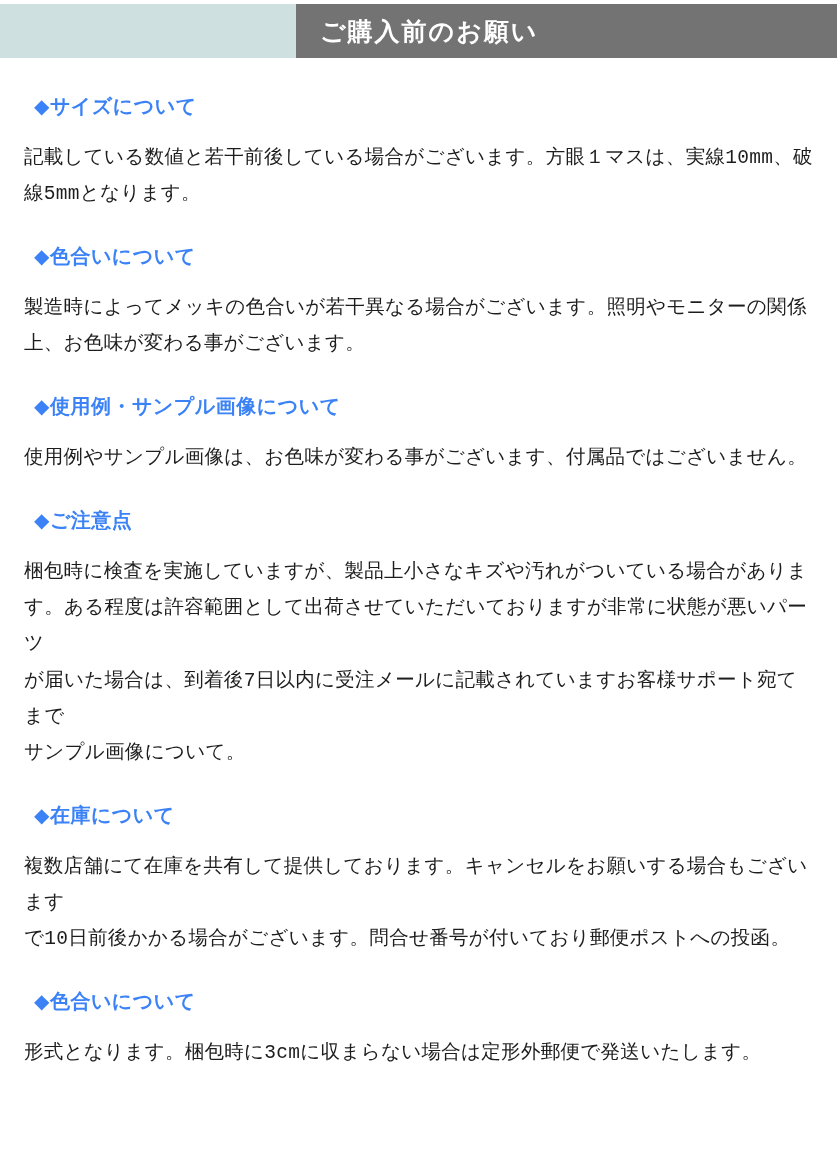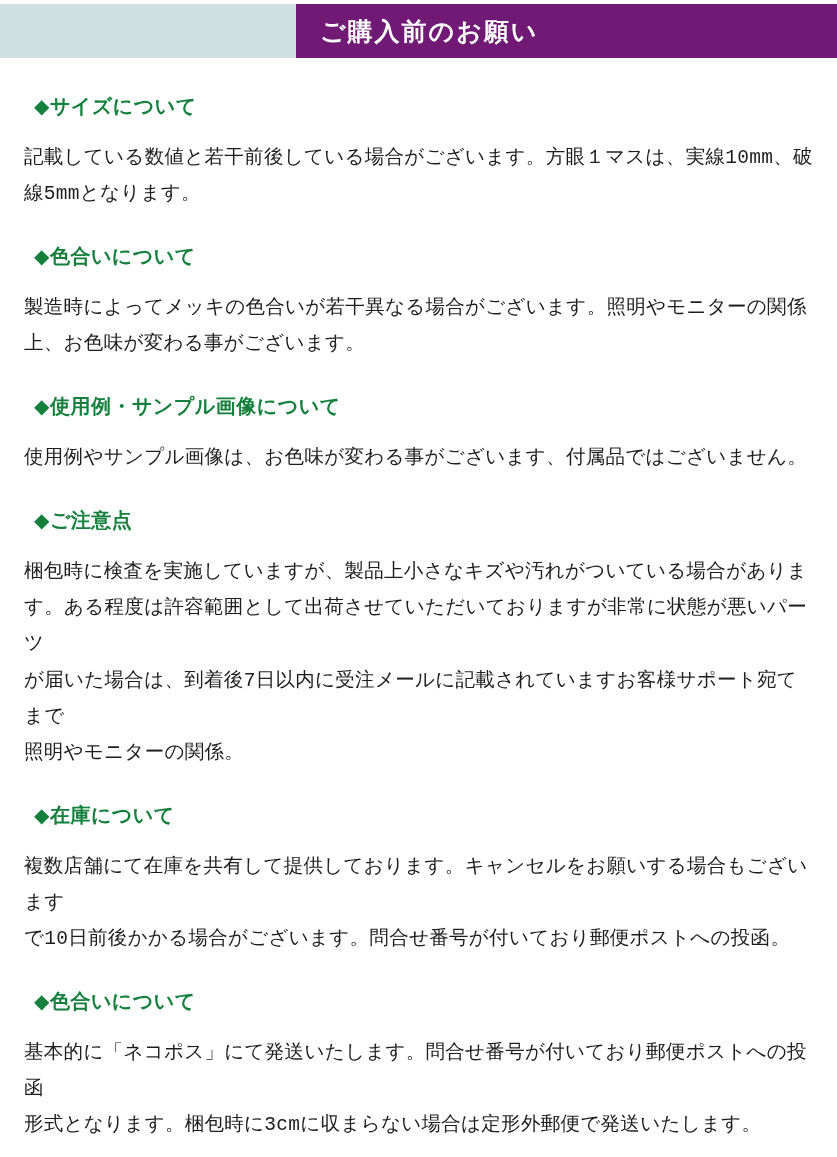--- a/index.html
+++ b/index.html
@@ -43,21 +43,21 @@
     width: 296px;
     height: 54px;
     background: #cfe0e0;
   }
   .header-title-block {
     position: absolute;
     left: 296px;
     top: 4px;
     width: 541px;
     height: 54px;
-    background: #701a75;
+    background: #737373;
     display: flex;
     align-items: center;
     box-sizing: border-box;
     padding-left: 24px;
   }
   .header-title {
     color: #ffffff;
     font-size: 25px;
     font-weight: bold;
     letter-spacing: 2px;
@@ -66,21 +66,21 @@
   .content {
     padding: 0 20px 24px 20px;
     box-sizing: border-box;
   }
   .section {
     margin: 0;
   }
   .section-heading {
     font-size: 20px;
     font-weight: bold;
-    color: #15803d;
+    color: #3b82f6;
     letter-spacing: 0.5px;
     margin: 30px 0 0 14px;
     line-height: 1.4;
   }
   .section-body {
     font-size: 19.5px;
     color: #1d1d1d;
     line-height: 1.85;
     margin: 20px 0 0 4px;
     letter-spacing: 0.3px;
@@ -127,35 +127,34 @@
         <p>使用例やサンプル画像は、お色味が変わる事がございます、付属品ではございません。</p>
       </div>
     </div>
 
     <div class="section">
       <div class="section-heading">◆ご注意点</div>
       <div class="section-body">
         <p>梱包時に検査を実施していますが、製品上小さなキズや汚れがついている場合がありま</p>
         <p>す。ある程度は許容範囲として出荷させていただいておりますが非常に状態が悪いパーツ</p>
         <p>が届いた場合は、到着後7日以内に受注メールに記載されていますお客様サポート宛てまで</p>
-        <p>照明やモニターの関係。</p>
+        <p>サンプル画像について。</p>
       </div>
     </div>
 
     <div class="section">
       <div class="section-heading">◆在庫について</div>
       <div class="section-body">
         <p>複数店舗にて在庫を共有して提供しております。キャンセルをお願いする場合もございます</p>
         <p>で10日前後かかる場合がございます。問合せ番号が付いており郵便ポストへの投函。</p>
       </div>
     </div>
 
     <div class="section">
       <div class="section-heading">◆色合いについて</div>
       <div class="section-body">
-        <p>基本的に「ネコポス」にて発送いたします。問合せ番号が付いており郵便ポストへの投函</p>
         <p>形式となります。梱包時に3cmに収まらない場合は定形外郵便で発送いたします。</p>
 
       </div>
     </div>
 
   </div>
 </div>
 
 </body></html>

